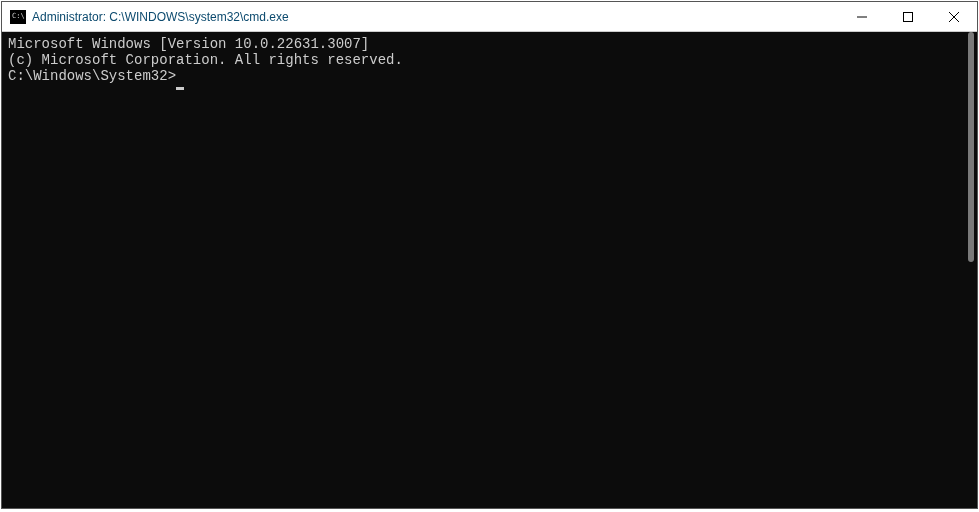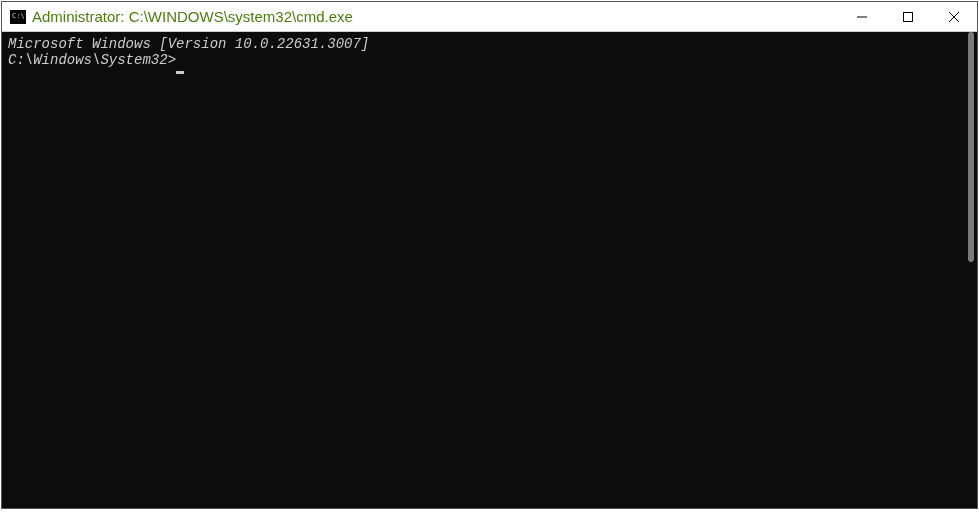--- a/index.html
+++ b/index.html
@@ -47,22 +47,22 @@
       justify-content: flex-start;
       padding-left: 2px;
     }
     .app-icon-text {
       color: #ccc;
       font-size: 7px;
       font-family: monospace;
       line-height: 1;
     }
     .title-text {
-      font-size: 15px;
-      color: #4d7c0f;
+      font-size: 12px;
+      color: #0c4a6e;
     }
     .window-controls {
       display: flex;
       height: 100%;
     }
     .win-btn {
       width: 46px;
       height: 100%;
       display: flex;
       align-items: center;
@@ -77,21 +77,20 @@
       padding: 4px 6px;
       font-family: 'Consolas', 'Courier New', monospace;
       font-size: 14px;
       line-height: 16px;
       color: #ccc;
       position: relative;
       overflow: hidden;
     }
     .terminal-line {
       white-space: pre;
-      font-style: italic;
     }
     .prompt-line {
       display: flex;
       align-items: flex-end;
     }
     .cursor {
       display: inline-block;
       width: 8px;
       height: 3px;
       background: #ccc;
@@ -144,20 +143,21 @@
       <button class="win-btn close-btn">
         <svg width="10" height="10" viewBox="0 0 10 10">
           <line x1="0" y1="0" x2="10" y2="10" stroke="#000" stroke-width="1"></line>
           <line x1="10" y1="0" x2="0" y2="10" stroke="#000" stroke-width="1"></line>
         </svg>
       </button>
     </div>
   </div>
   <div class="terminal-area">
     <div class="terminal-line">Microsoft Windows [Version 10.0.22631.3007]</div>
+    <div class="terminal-line">(c) Microsoft Corporation. All rights reserved.</div>
     <div class="terminal-line"></div>
     <div class="prompt-line">
       <span class="terminal-line">C:\Windows\System32&gt;</span>
         <span class="cursor"></span>
     </div>
   </div>
   <div class="scrollbar">
     <div class="scrollbar-thumb"></div>
   </div>
 </div>

